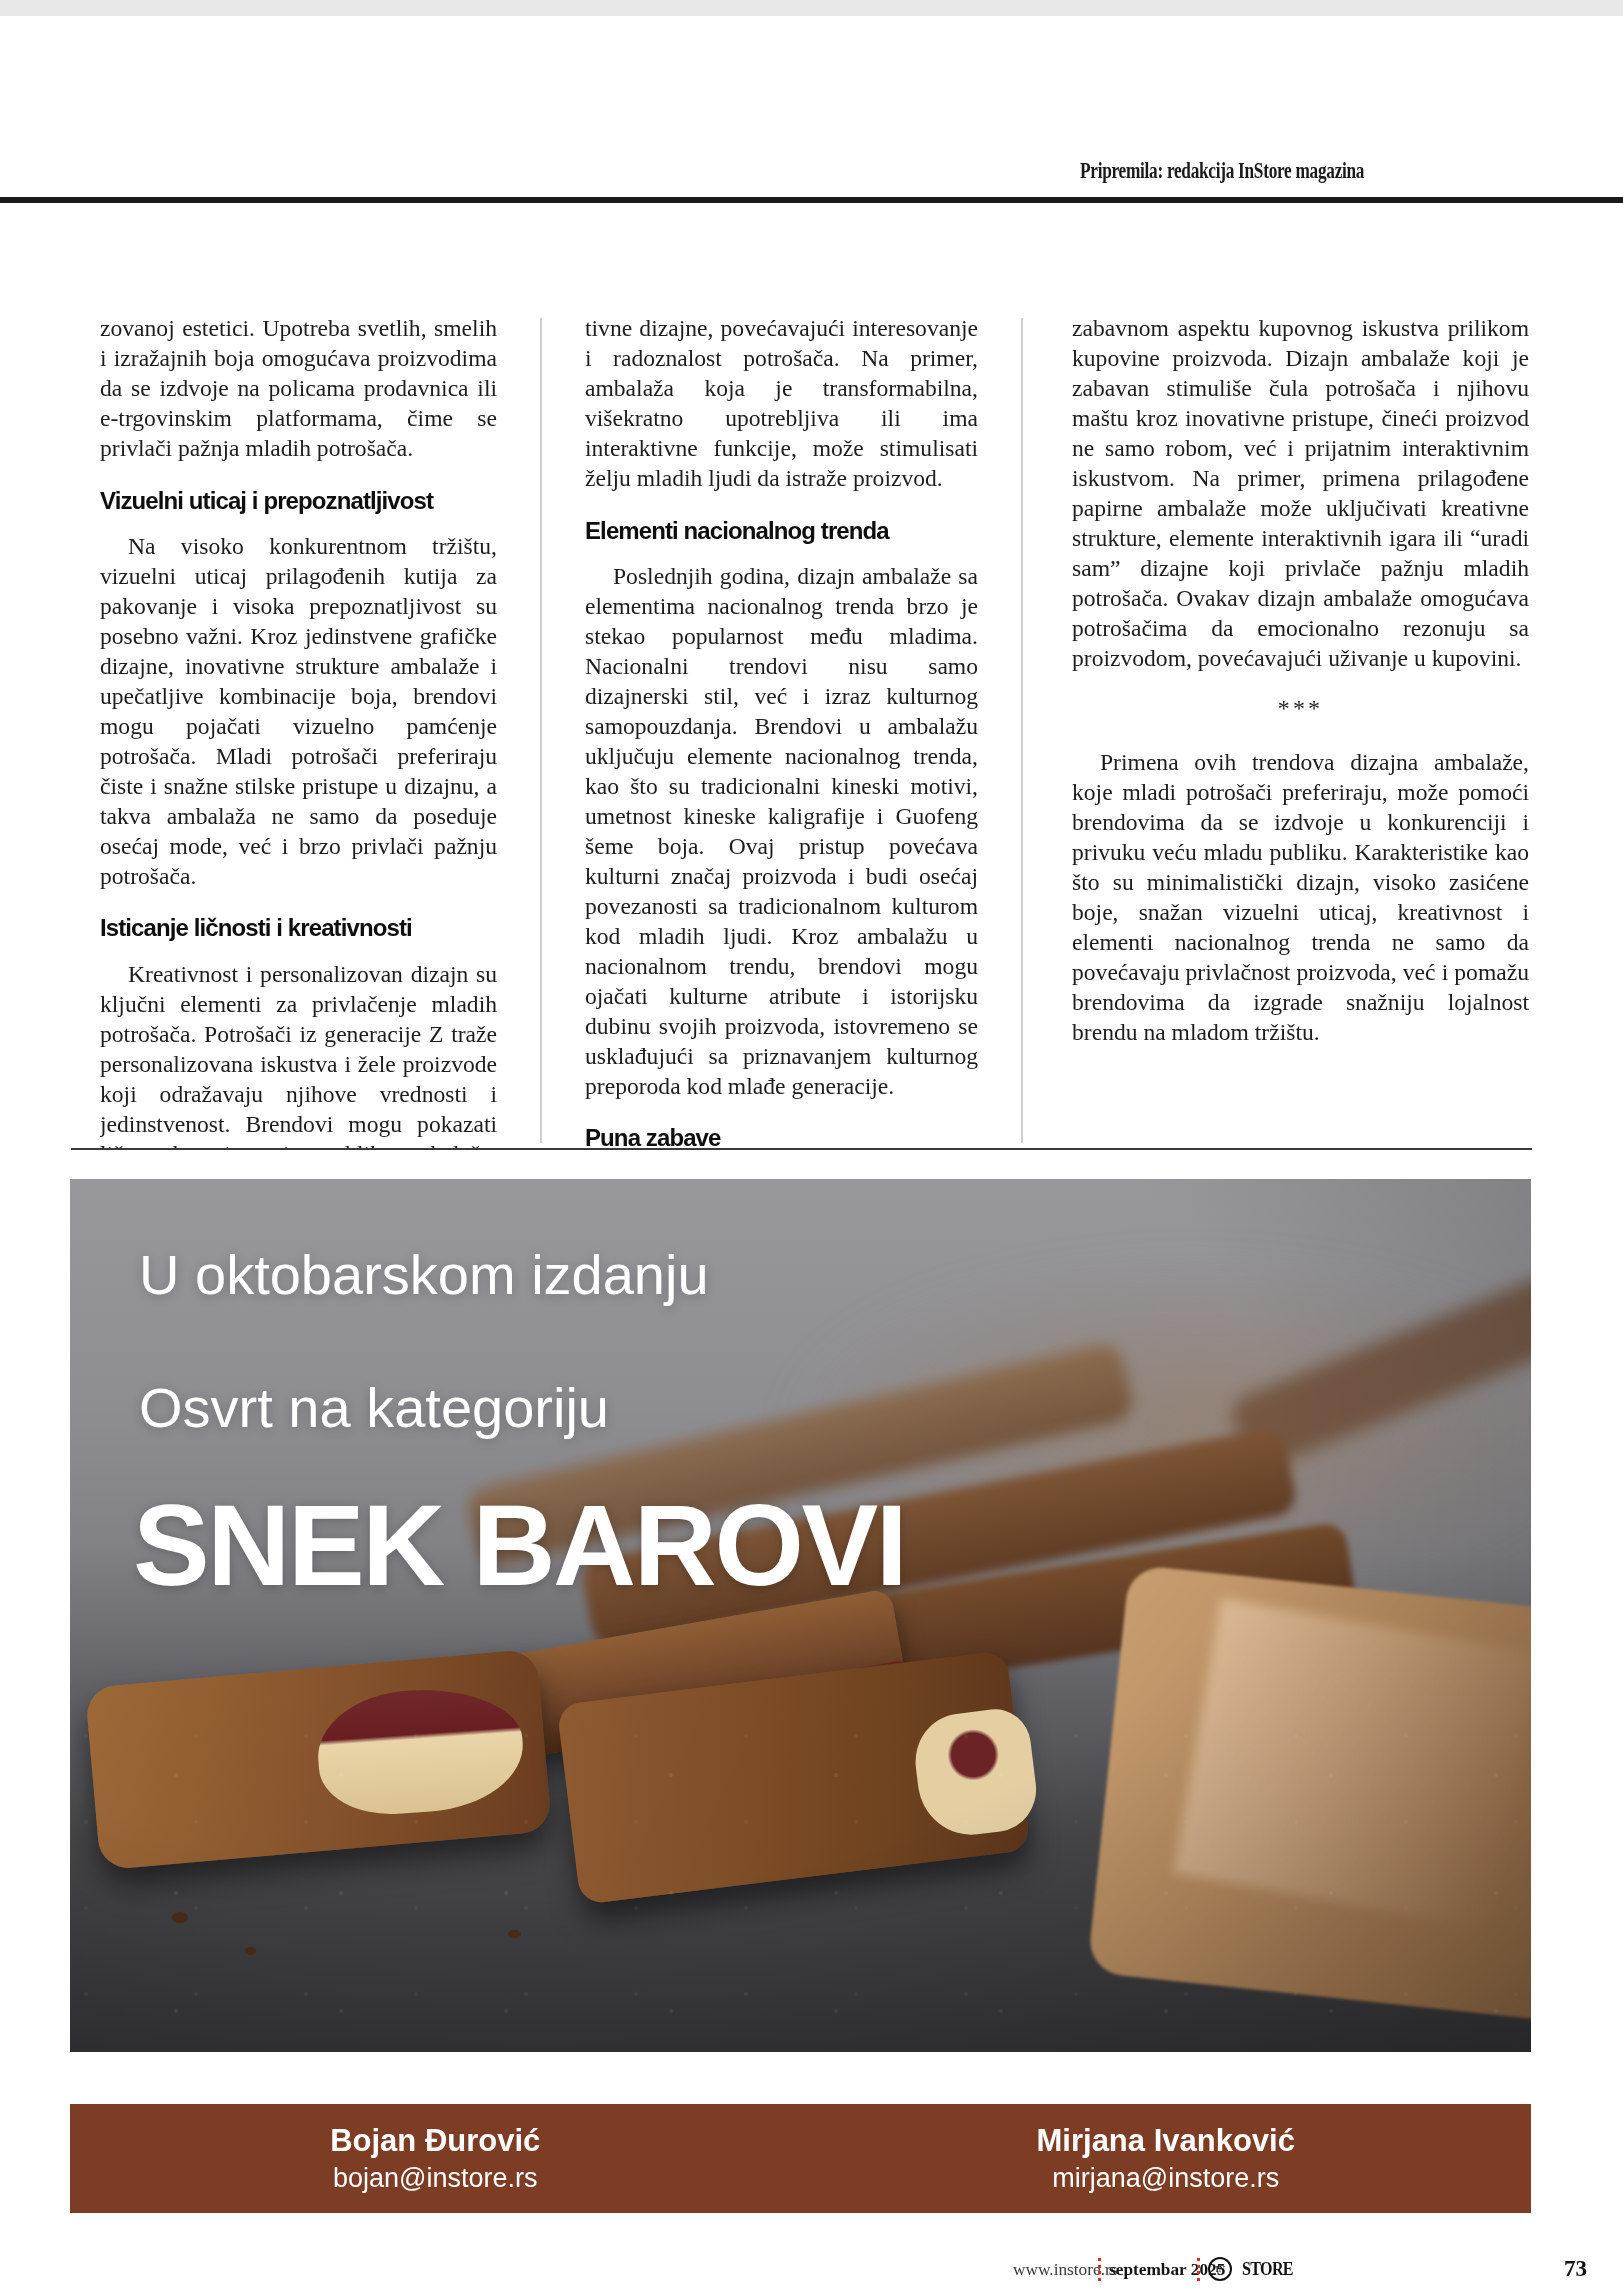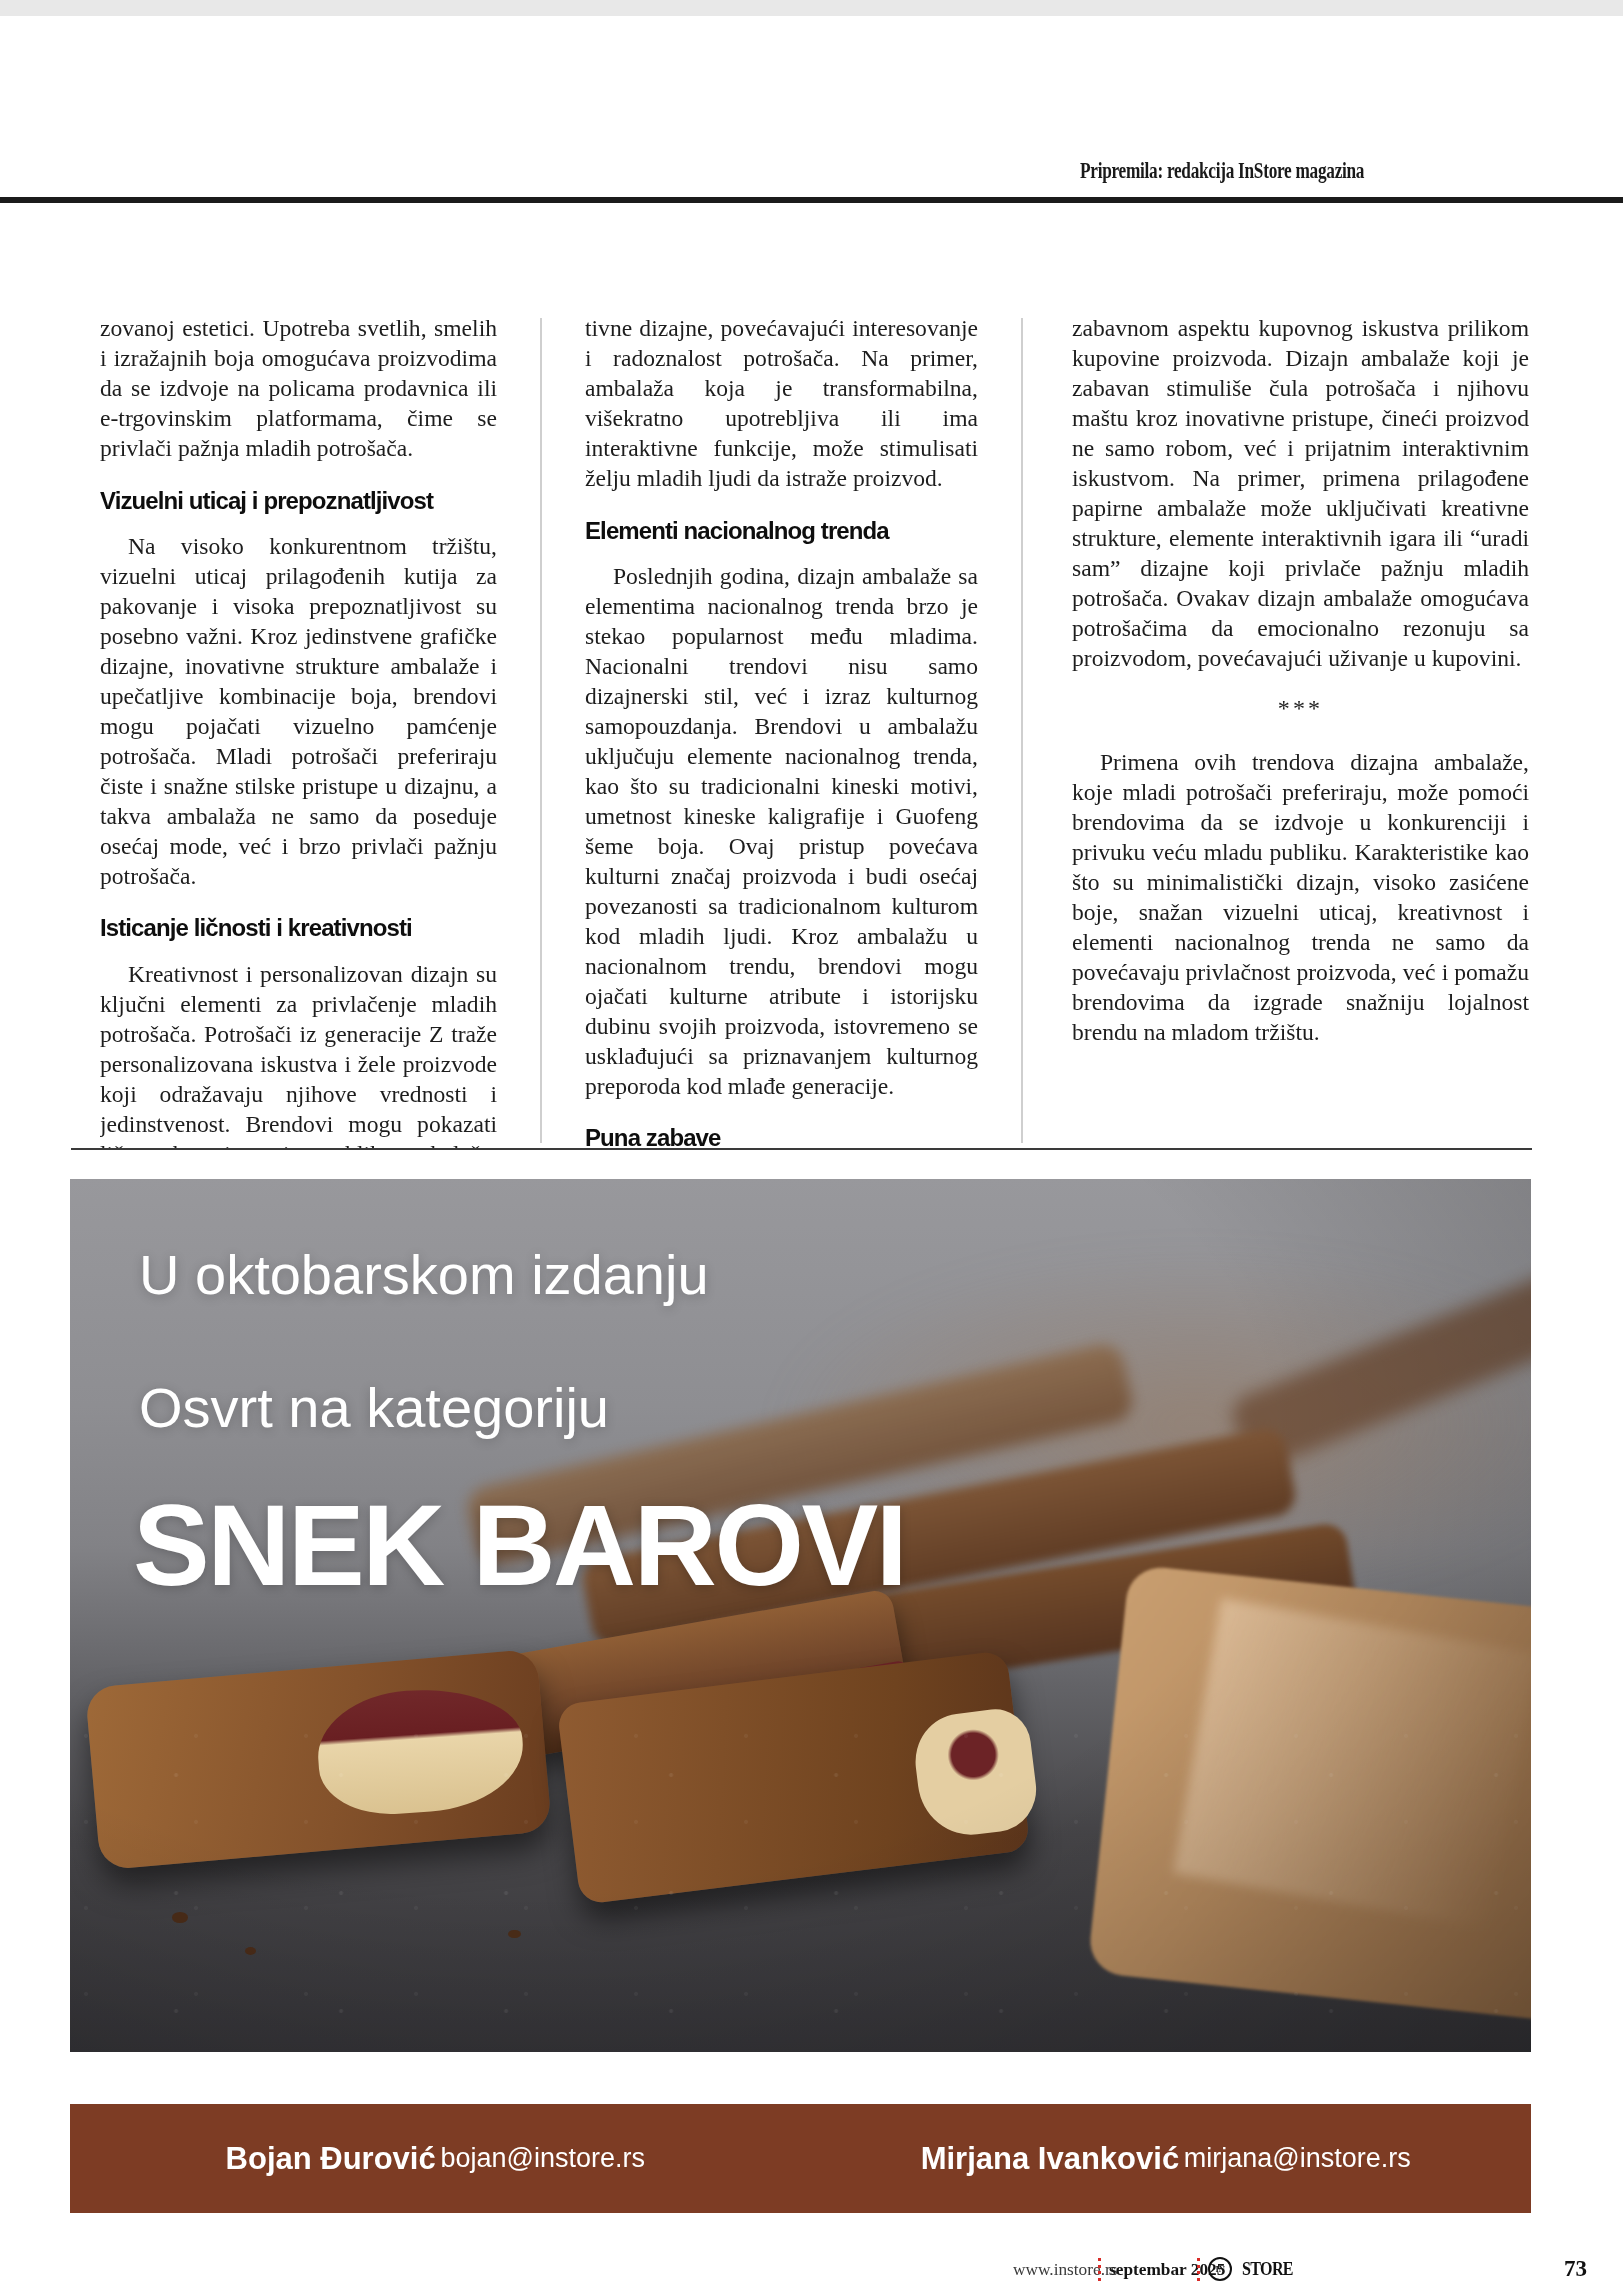--- a/index.html
+++ b/index.html
@@ -90,21 +90,21 @@
   .promo-1 { left:69px; top:63px;  font-size:56px; font-weight:500; }
   .promo-2 { left:69px; top:196px; font-size:56px; font-weight:500; }
   .promo-3 { left:63px; top:300px; font-size:115px; font-weight:800; letter-spacing:-2.4px; }
 
   
   .band { position:absolute; left:70px; top:2040px; width:1461px; height:43px; background:#a85140;
         display:flex; align-items:center; justify-content:center; }
   .band-label { color:#fff; font-family:"Liberation Sans", sans-serif; font-weight:bold; font-size:31px; letter-spacing:-0.4px; }
   .contact-box { position:absolute; left:70px; top:2088px; width:1461px; height:109px; background:#7d3c24;
         display:flex; }
-  .contact-card { flex:1; display:flex; align-items:center; justify-content:center; gap:4.7px; }
+  .contact-card { flex:1; display:flex; flex-direction:column; align-items:center; justify-content:center; gap:4.7px; }
   .contact-name { color:#fff; font-family:"Liberation Sans", sans-serif; font-weight:bold; font-size:31px; }
   .contact-email { color:#fff; font-family:"Liberation Sans", sans-serif; font-size:27px; }
 
   
   .footer { position:absolute; left:0; top:2238px; width:1478px; height:36px;
         font-family:Liberation Serif, serif;padding-left:46px; }
   .f-item { position:absolute; top:6.3px; }
   .f-site { left:1013px; font-size:17.3px; color:#3a3a3a; }
   .f-dots { width:0; height:23.6px; border-left:3.1px dotted #d92b27; top:3.9px; }
   .fd1 { left:1098px; } .fd2 { left:1197px; }

